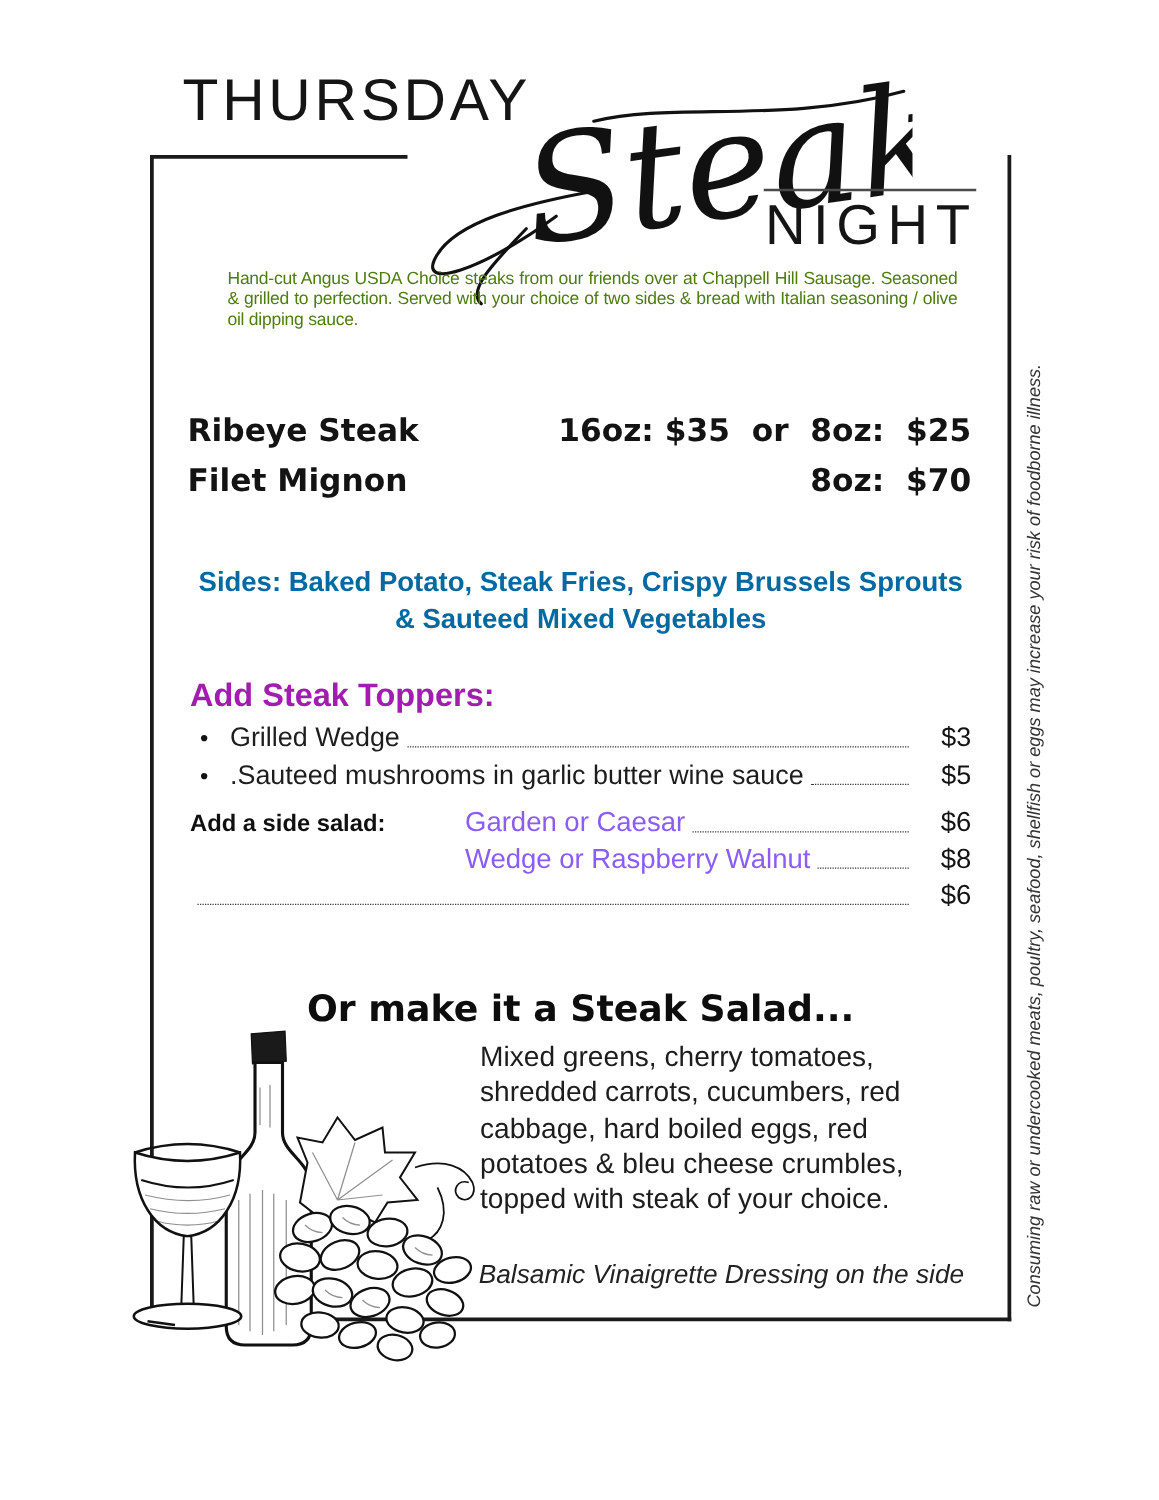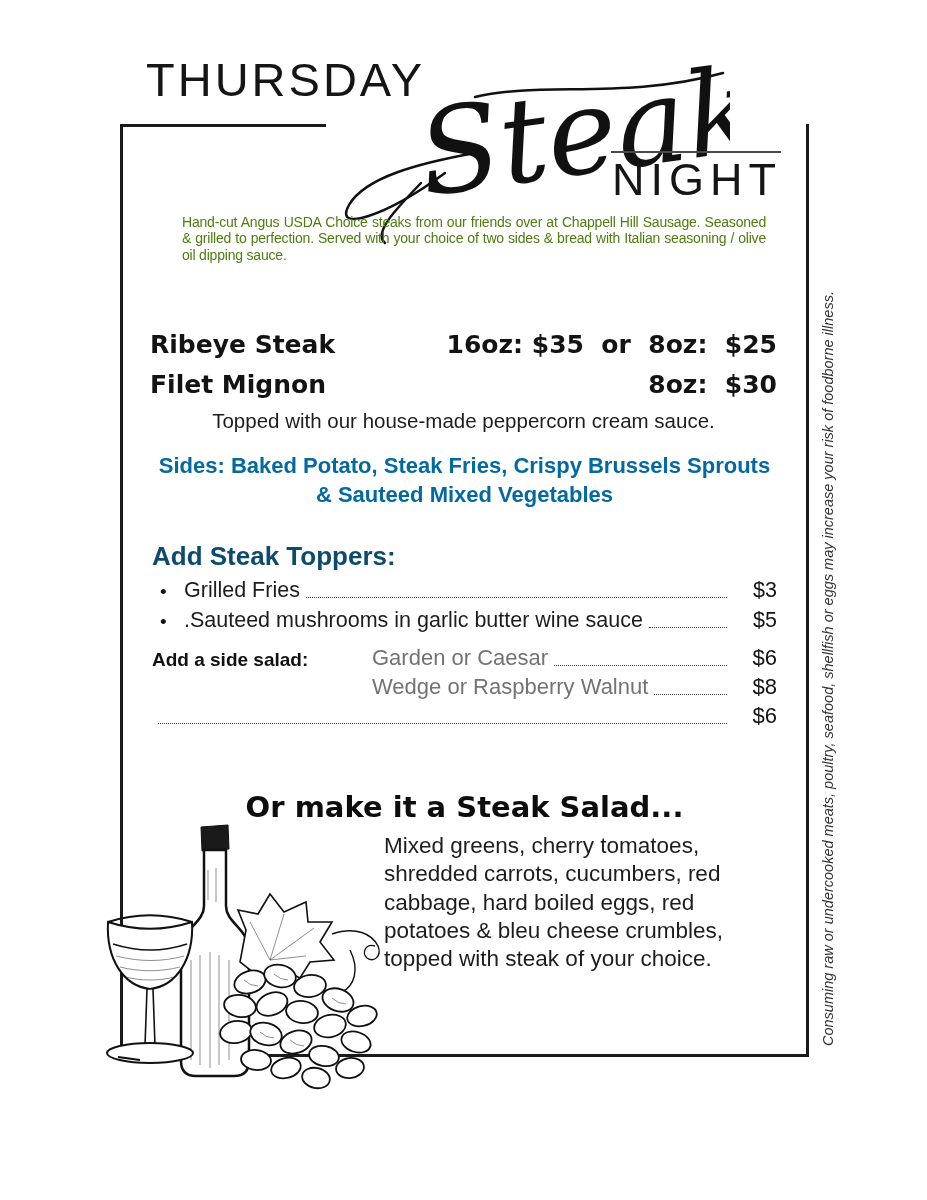--- a/index.html
+++ b/index.html
@@ -27,31 +27,31 @@
          text-align:justify;letter-spacing:-0.2px;color:#4d7c0f;}
   .entrees{position:absolute;left:150px;top:330px;width:627px;}
   .entree-row{display:flex;justify-content:space-between;align-items:baseline;
               font-family:"DejaVu Sans",sans-serif;font-weight:bold;font-size:25px;
               margin-bottom:11px;white-space:pre;text-align:center;}
   .entree-note{position:absolute;left:150px;top:409px;width:627px;text-align:center;
                font-size:20.5px;color:#1d1d1d;}
   .sides{position:absolute;left:120px;top:451px;width:689px;text-align:center;
          font-weight:bold;font-size:22px;line-height:1.32;color:#0369a1;}
 
-  .toppers-heading{position:absolute;left:152px;top:541px;font-size:26px;font-weight:bold;color:#0c4a6e;}
+  .toppers-heading{position:absolute;left:152px;top:541px;font-size:26px;font-weight:bold;color:#a21caf;}
   .topper-rows{position:absolute;left:160px;top:578px;width:617px;}
   .leader-row{display:flex;align-items:flex-end;font-size:21.5px;color:#1d1d1d;margin-bottom:5px;}
   .bullet{width:24px;font-size:19px;color:#111;}
   .leader{flex:1;border-bottom:1.5px dotted #3a3a3a;margin:0 6px 5px 6px;}
   .price{min-width:44px;text-align:right;white-space:pre;color:#131313;}
 
   .addons{position:absolute;left:152px;top:646px;width:625px;}
   .addon-row{display:flex;align-items:flex-end;font-size:22px;margin-bottom:4px;height:25px;}
   .addon-label{width:220px;font-weight:bold;font-size:19px;white-space:pre;color:#101010;}
-  .addon-option{white-space:pre;color:#737373;}
+  .addon-option{white-space:pre;color:#8b5cf6;}
 
   .salad-heading{position:absolute;left:120px;top:790px;width:689px;text-align:center;
                  font-family:"DejaVu Sans",sans-serif;font-weight:bold;font-size:29px;color:#0d0d0d;}
   .salad-desc{position:absolute;left:384px;top:832px;width:398px;font-size:22.5px;
               line-height:1.26;color:#1d1d1d;}
   .dressing{position:absolute;left:383px;top:1008px;width:410px;font-style:italic;
             font-size:21px;white-space:nowrap;color:#222;}
 
   .disclaimer{position:absolute;left:820px;top:1046px;width:762px;
               transform:rotate(-90deg);transform-origin:0 0;
@@ -84,35 +84,34 @@
 
   <div class="intro">Hand-cut Angus USDA Choice steaks from our friends over at Chappell Hill Sausage.  Seasoned &amp; grilled to perfection.  Served with your choice of two sides &amp; bread with Italian seasoning / olive oil dipping sauce.</div>
 
   <div class="entrees">
     <div class="entree-row">
       <span>Ribeye Steak</span>
       <span>16oz: $35  or  8oz:  $25</span>
     </div>
     <div class="entree-row">
       <span>Filet Mignon</span>
-      <span>8oz:  $30</span>
+      <span>8oz:  $70</span>
     </div>
   </div>
-  <div class="entree-note">Topped with our house-made peppercorn cream sauce.</div>
 
   <div class="sides">
     <div>Sides:  Baked Potato, Steak Fries, Crispy Brussels Sprouts</div>
     <div>&amp;  Sauteed Mixed Vegetables</div>
   </div>
 
   <div class="toppers-heading">Add Steak Toppers:</div>
   <div class="topper-rows">
     <div class="leader-row">
       <span class="bullet">•</span>
-      <span>Grilled Fries</span>
+      <span>Grilled Wedge</span>
       <span class="leader"></span>
       <span class="price">$3</span>
     </div>
     <div class="leader-row">
       <span class="bullet">•</span>
       <span>.Sauteed mushrooms in garlic butter wine sauce</span>
       <span class="leader"></span>
       <span class="price">$5</span>
     </div>
   </div>
@@ -131,20 +130,21 @@
       <span class="price">$8</span>
     </div>
     <div class="addon-row">
       <span class="leader"></span>
       <span class="price">$6</span>
     </div>
   </div>
 
   <div class="salad-heading">Or make it a Steak Salad...</div>
   <div class="salad-desc">Mixed greens, cherry tomatoes, shredded carrots, cucumbers, red cabbage, hard boiled eggs, red potatoes &amp; bleu cheese crumbles, topped with steak of your choice.</div>
+  <div class="dressing">Balsamic Vinaigrette Dressing on the side</div>
 
   <svg class="illustration" viewBox="0 0 300 290">
 
     <path d="M113,17 L140,15 L141,39 L114,41 Z" fill="#1a1a1a" stroke="#111"></path>
     <path class="ink" stroke-width="2.5" d="M116,40 L116,96 C116,113 93,119 93,141 L93,251 Q93,266 108,266 L146,266 Q161,266 161,251 L161,141 C161,119 138,113 138,96 L138,40 Z"></path>
     <path class="hatch" d="M103,150 L103,250 M112,145 L112,255 M122,142 L122,258 M131,145 L131,255 M141,150 L141,250"></path>
     <path class="hatch" d="M120,60 L120,90 M128,58 L128,92"></path>
 
     <path class="ink" stroke-width="2" d="M20,112 C18,150 36,176 62,179 C88,176 106,150 104,112 C76,121 48,121 20,112 Z"></path>
     <path d="M20,112 C48,103 76,103 104,112" fill="none" stroke="#111" stroke-width="2"></path>

